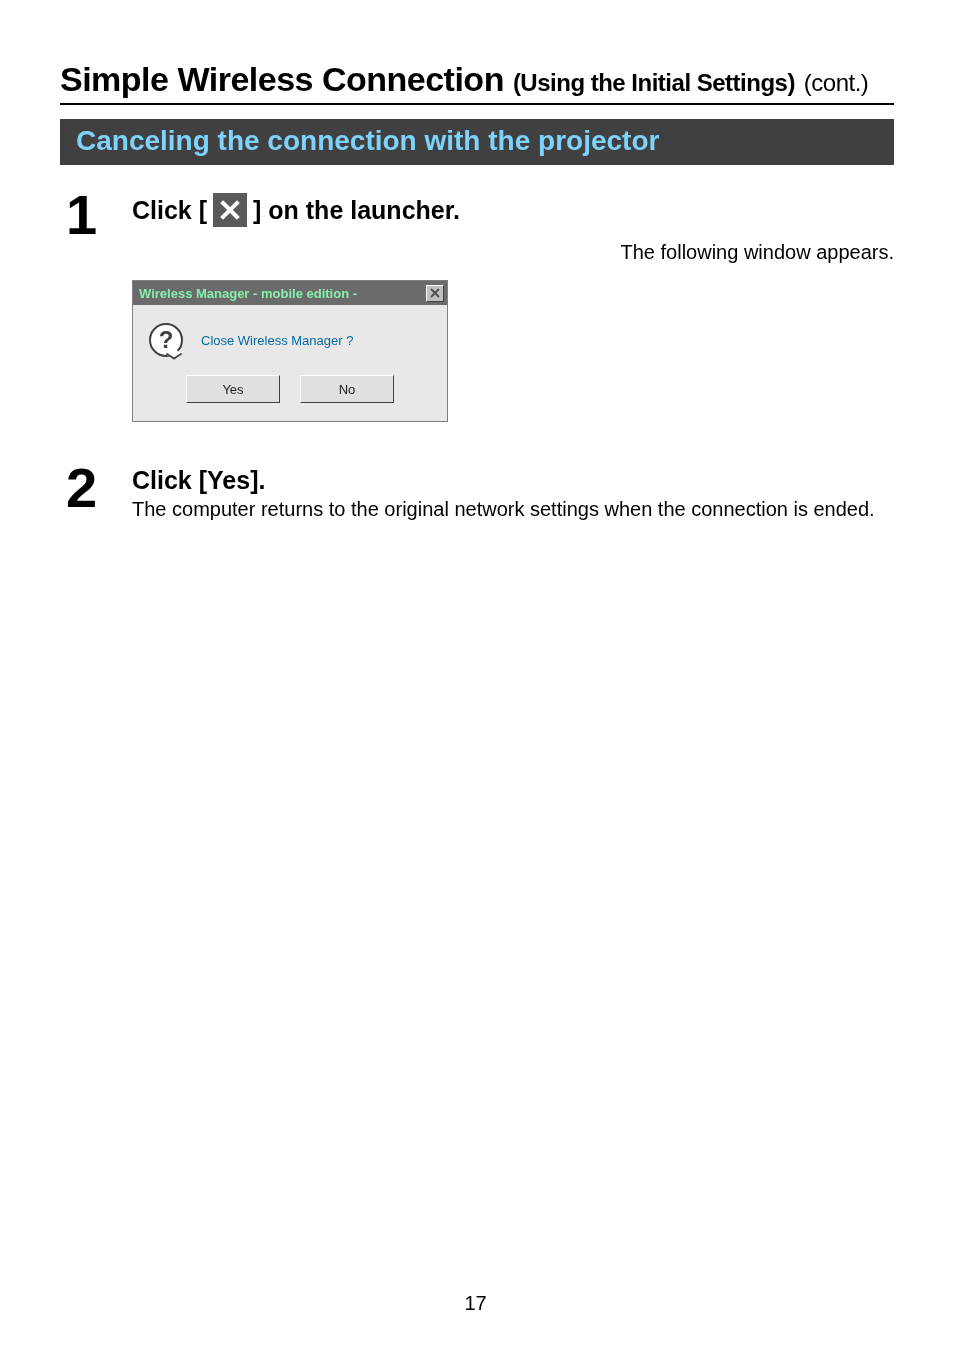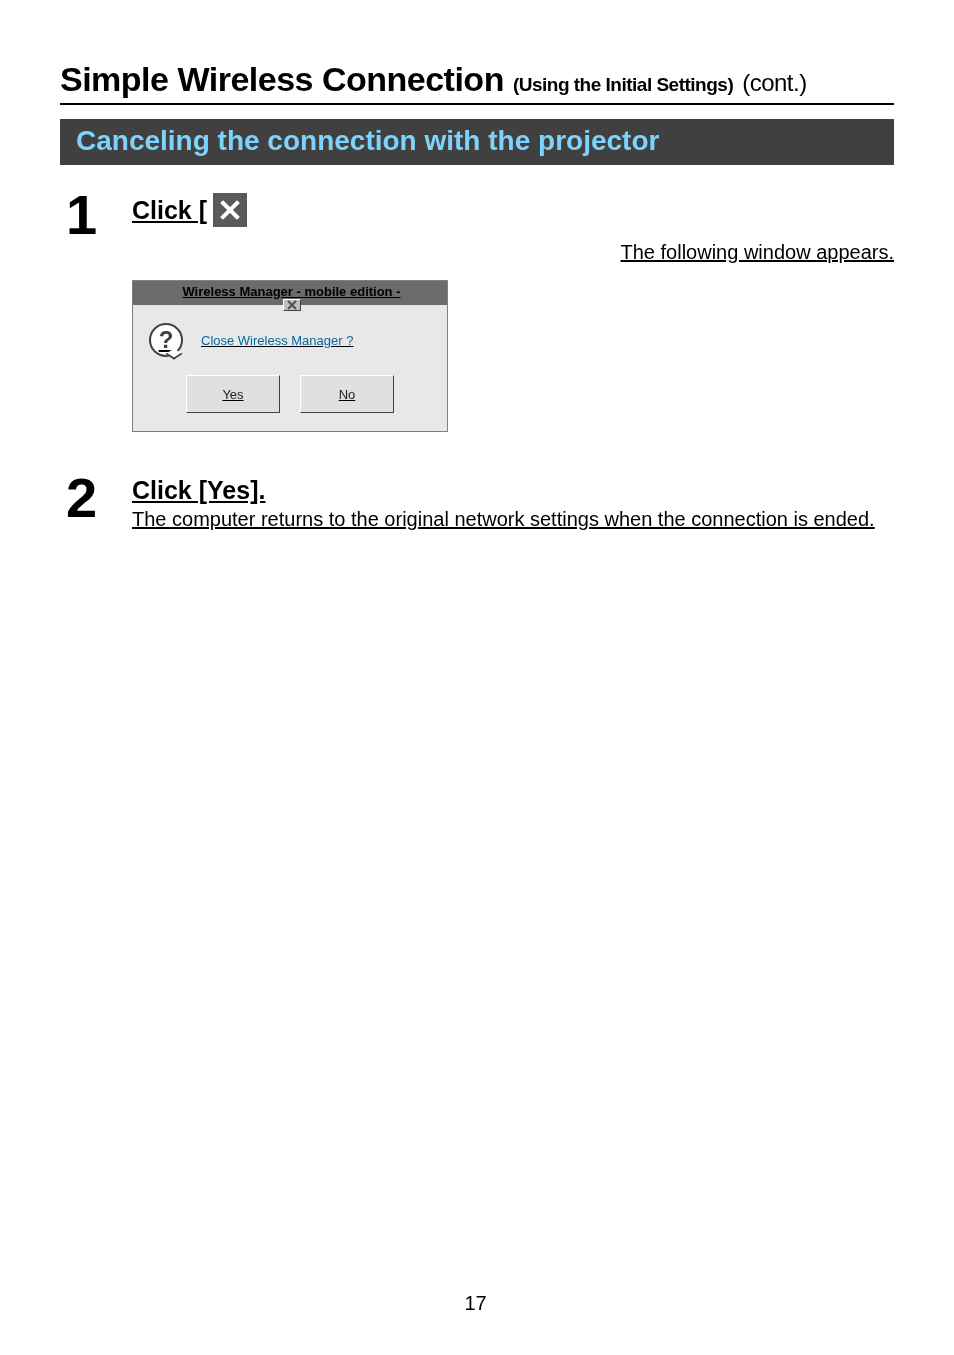--- a/index.html
+++ b/index.html
@@ -17,21 +17,21 @@
     position: relative;
     height: 100%;
   }
   .page-title {
     font-size: 34px;
     font-weight: bold;
     letter-spacing: -0.5px;
     margin-bottom: 4px;
   }
   .page-title .sub {
-    font-size: 19px;
+    font-size: 24px;
     font-weight: bold;
   }
   .page-title .cont {
     font-size: 24px;
     font-weight: normal;
   }
   .title-underline {
     border-bottom: 2px solid #000000;
     margin-top: 2px;
     margin-bottom: 14px;
@@ -53,21 +53,20 @@
     font-size: 56px;
     font-weight: bold;
     line-height: 1;
     width: 72px;
     flex-shrink: 0;
     padding-left: 6px;
   }
   .step-body {
     flex: 1;
     padding-top: 6px;
-    text-decoration: underline;
   }
   .step-instruction {
     font-size: 25px;
     font-weight: bold;
     display: flex;
     align-items: center;
     gap: 6px;
     flex-wrap: wrap;
   }
   .step-sub {
@@ -94,26 +93,25 @@
     width: 316px;
     border: 1px solid #808080;
     background: #e8e8e8;
     font-family: Tahoma, Arial, sans-serif;
   }
   .dialog-titlebar {
     display: flex;
     align-items: center;
     justify-content: space-between;
     background: #6b6b6b;
-    color: #000000;
+    color: #86efac;
     font-size: 13px;
     font-weight: bold;
     padding: 3px 3px 3px 6px;
     height: 24px;
-    flex-direction: column;
   }
   .dialog-close {
     width: 18px;
     height: 17px;
     background: #c0c0c0;
     color: #606060;
     border: 1px solid #ffffff;
     border-right-color: #404040;
     border-bottom-color: #404040;
     display: flex;
@@ -161,21 +159,21 @@
     color: #0369a1;
   }
   .dialog-buttons {
     display: flex;
     justify-content: center;
     gap: 20px;
     padding: 8px 0 18px 0;
   }
   .win-btn {
     width: 94px;
-    height: 38px;
+    height: 28px;
     background: #e0e0e0;
     border: 1px solid #404040;
     border-top-color: #ffffff;
     border-left-color: #ffffff;
     font-size: 13px;
     color: #202020;
     display: flex;
     align-items: center;
     justify-content: center;
   }
@@ -210,20 +208,21 @@
   <div class="step-row">
     <div class="step-number">1</div>
     <div class="step-body">
       <div class="step-instruction">
         <span>Click [</span>
         <span class="icon-box">
           <svg viewBox="0 0 24 24">
             <path d="M5 5 L19 19 M19 5 L5 19" stroke="#ffffff" stroke-width="4" stroke-linecap="square" fill="none"></path>
           </svg>
         </span>
+        <span>] on the launcher.</span>
       </div>
       <div class="step-sub">The following window appears.</div>
 
       <div class="dialog-shot">
         <div class="dialog-titlebar">
           <span>Wireless Manager - mobile edition -</span>
           <span class="dialog-close">
             <svg width="10" height="10" viewBox="0 0 10 10">
               <path d="M1 1 L9 9 M9 1 L1 9" stroke="#505050" stroke-width="2"></path>
             </svg>

